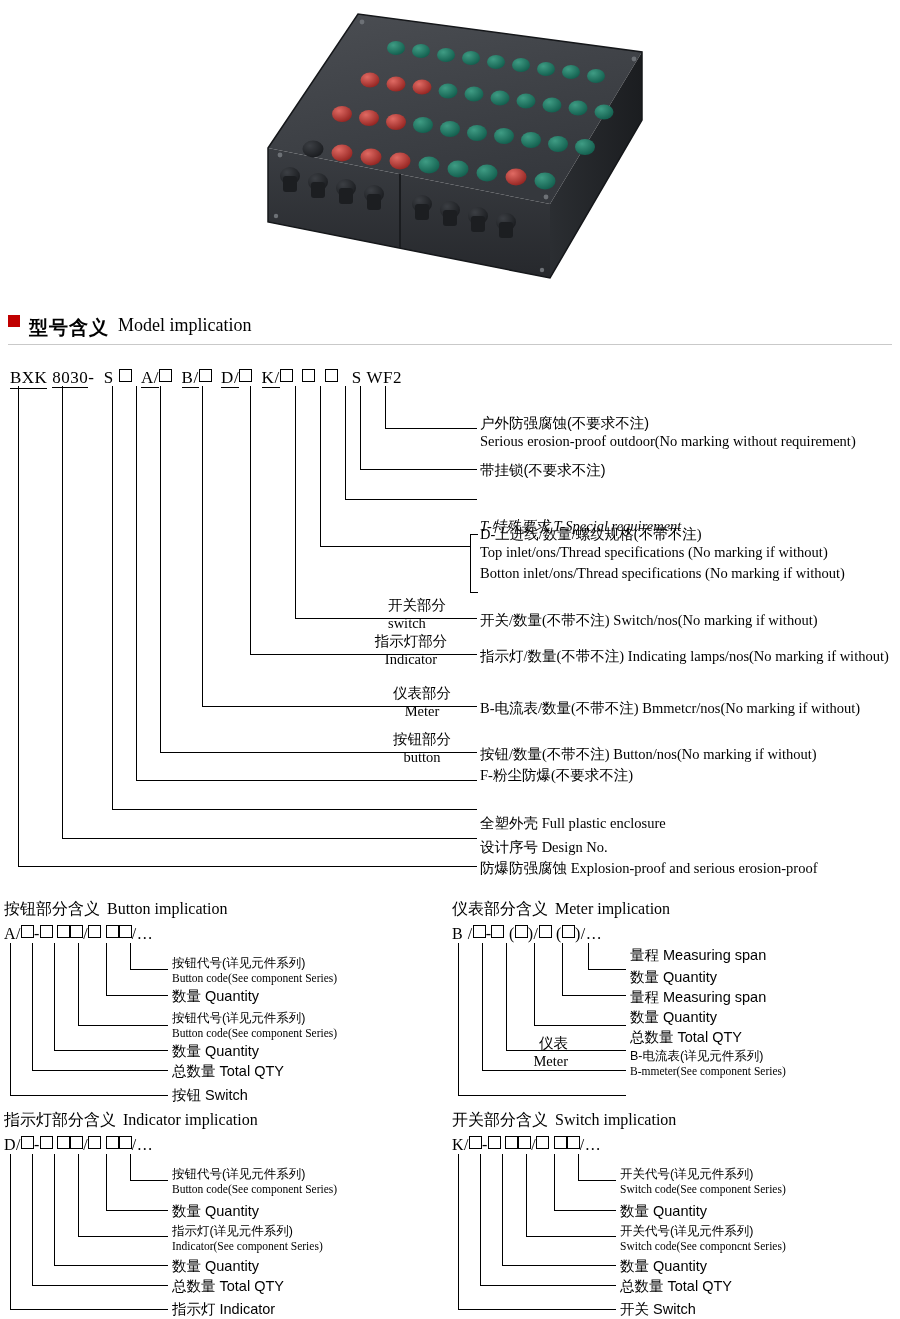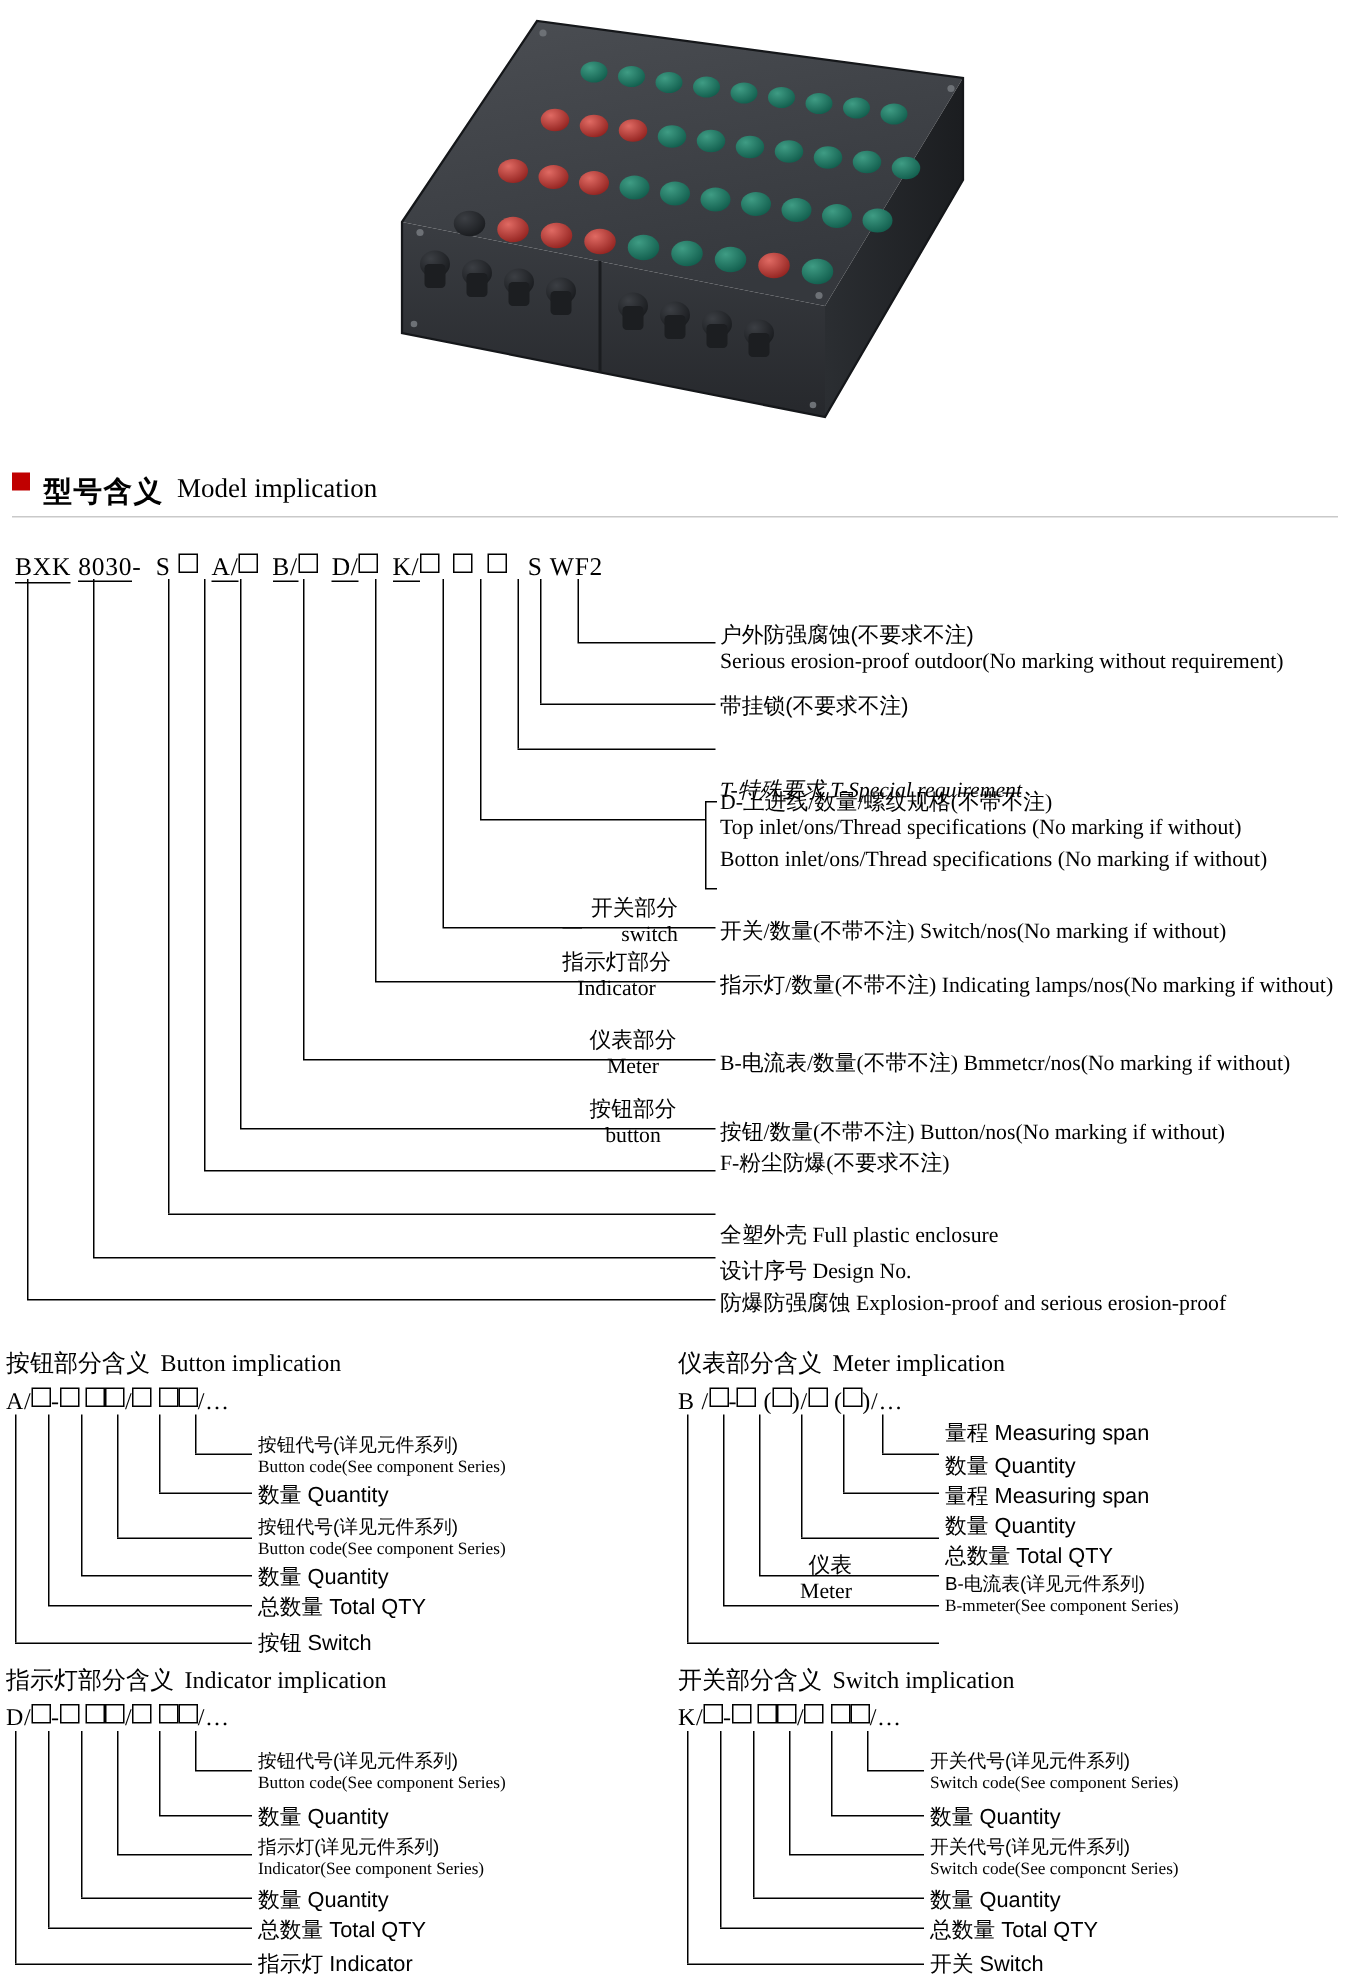--- a/index.html
+++ b/index.html
@@ -209,21 +209,21 @@
 <div class="abs hline" style="left:470px; top:592px; width:8px;"></div>
 <div class="abs hline" style="left:295px; top:618px; width:182px;"></div>
 <div class="abs hline" style="left:250px; top:654px; width:227px;"></div>
 <div class="abs hline" style="left:202px; top:706px; width:275px;"></div>
 <div class="abs hline" style="left:160px; top:752px; width:317px;"></div>
 <div class="abs hline" style="left:136px; top:780px; width:341px;"></div>
 <div class="abs hline" style="left:112px; top:809px; width:365px;"></div>
 <div class="abs hline" style="left:62px;  top:838px; width:415px;"></div>
 <div class="abs hline" style="left:18px;  top:866px; width:459px;"></div>
 
-<div class="abs" style="left:388px; top:596px; text-align:right; width:64px;">
+<div class="abs" style="left:388px; top:596px; text-align:left; width:64px;">
   <div class="cn-t">开关部分</div>
   <div class="en-t">switch</div>
 </div>
 <div class="abs hline" style="left:375px; top:618px; width:13px;"></div>
 
 <div class="abs" style="left:368px; top:632px; text-align:center; width:86px;">
   <div class="cn-t">指示灯部分</div>
   <div class="en-t">Indicator</div>
 </div>
 

